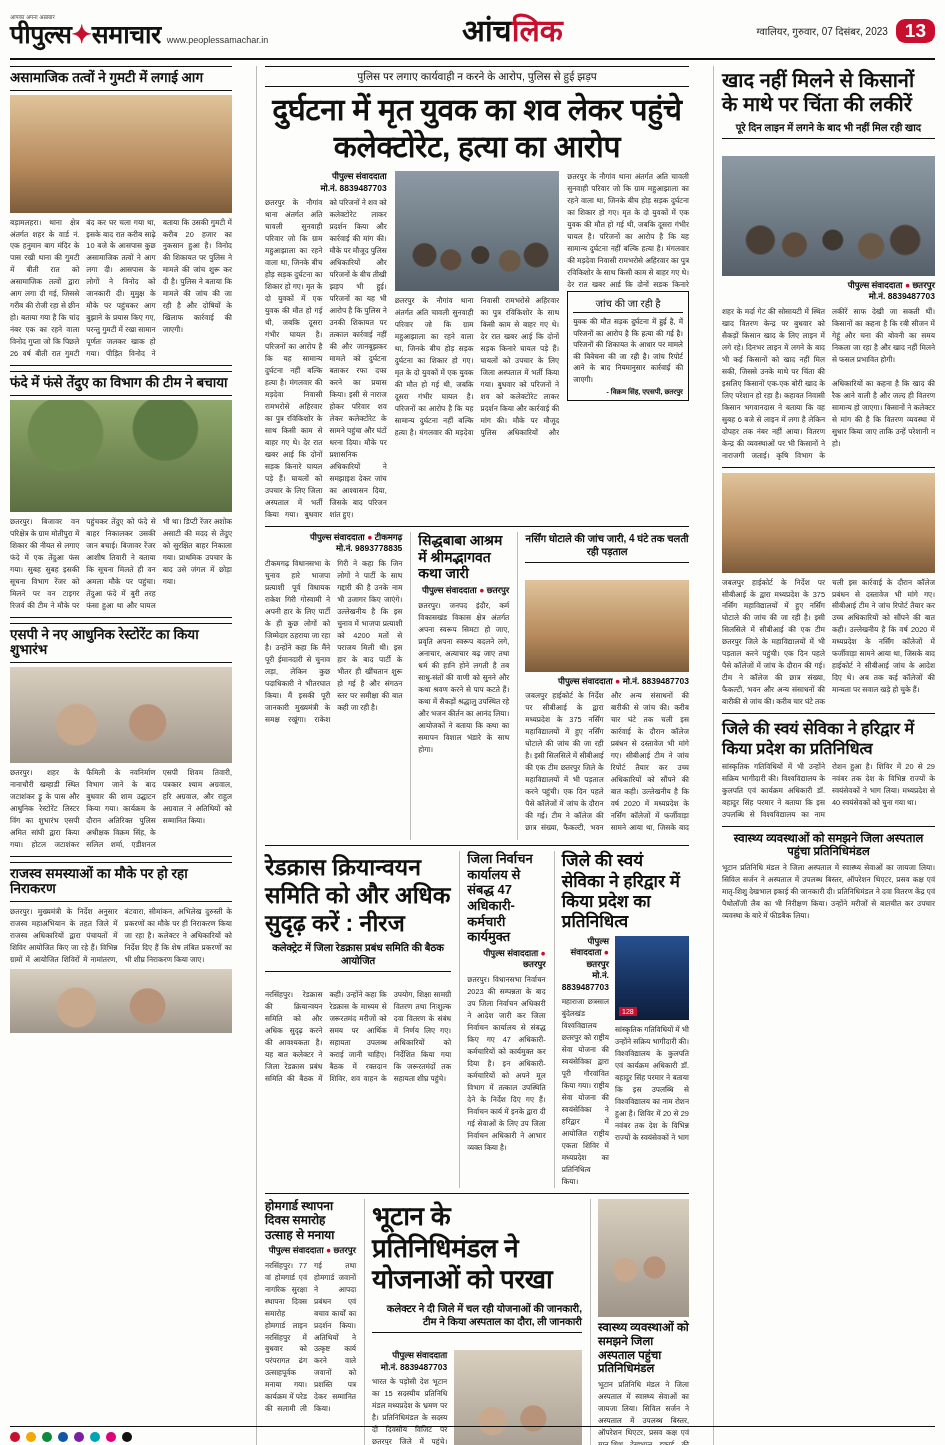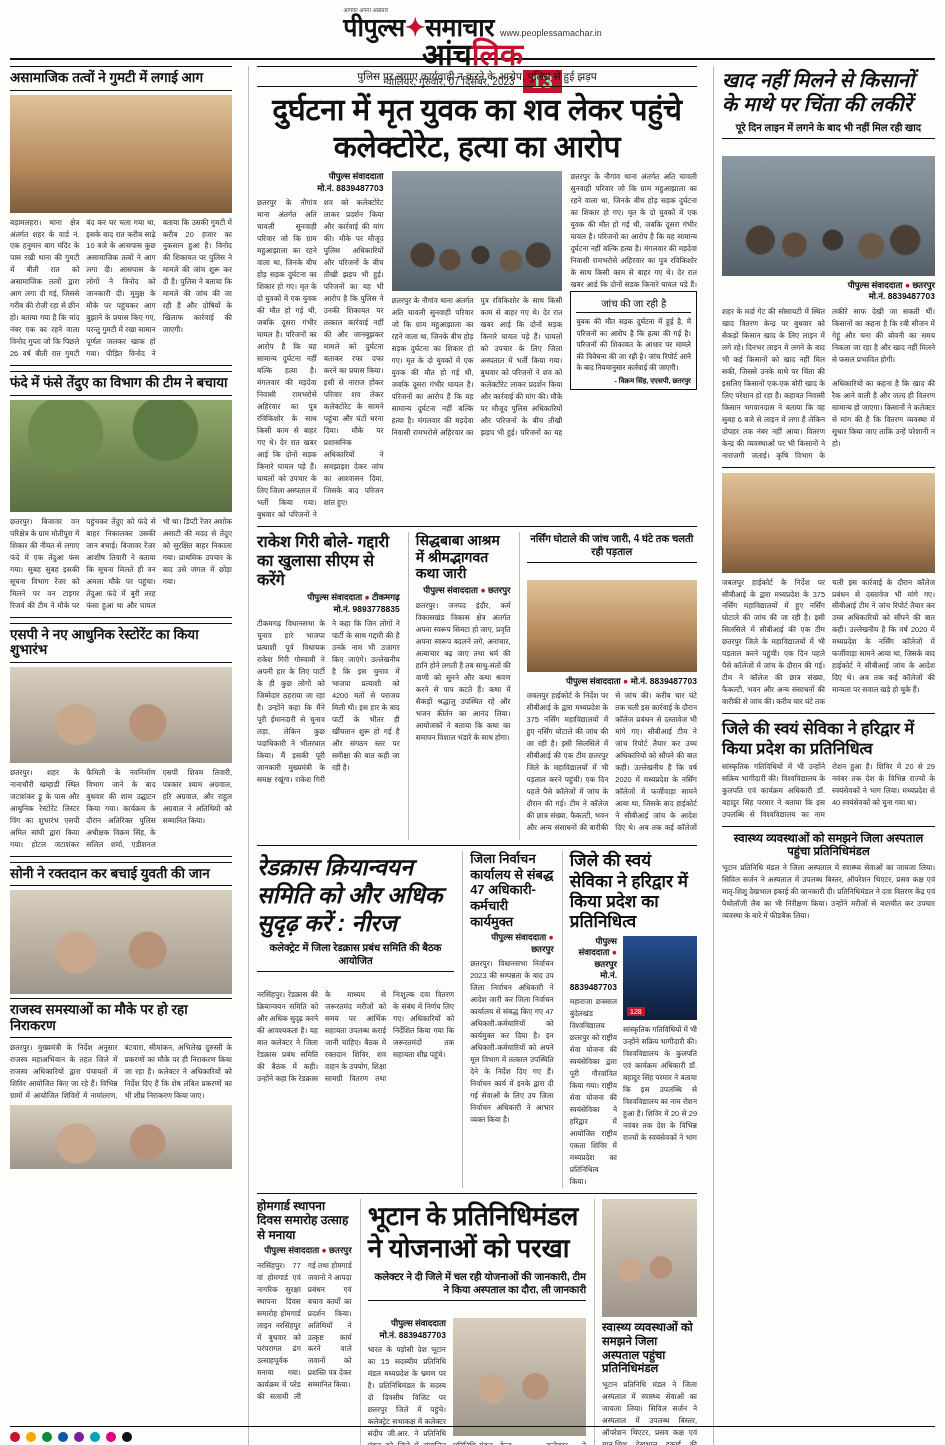--- a/index.html
+++ b/index.html
@@ -20,21 +20,20 @@
     background: #fdfdfb;
   }
   
   .masthead {
     display: flex;
     align-items: center;
     justify-content: space-between;
     border-bottom: 2px solid #111;
     padding-bottom: 4px;
     height: 52px;
-    flex-direction: column;
   }
   .mast-left { display:flex; align-items:flex-end; gap:6px; }
   .mast-logo {
     font-size: 25px;
     font-weight: bold;
     letter-spacing: -0.5px;
     color:#111;
     line-height: 1;
   }
   .mast-logo .red { color:#c8102e; }
@@ -54,31 +53,32 @@
     font-size: 30px;
     font-weight: bold;
     color:#111;
     line-height:1;
   }
   .mast-center .red { color:#c8102e; }
   .mast-right { display:flex; align-items:center; gap:8px; }
   .mast-date { font-size: 10px; color:#222; }
   .mast-page {
     background:#c8102e;
-    color:#86efac;
+    color:#ffffff;
     font-size:19px;
     font-weight:bold;
     padding:1px 9px;
     line-height:1.15;
+    border-radius:9px;
   }
   
   .grid {
     display: grid;
     grid-template-columns: 222px 1fr 222px;
-    gap: 16px;
+    gap: 24px;
     margin-top: 6px;
     height: 1370px;
   }
   .col { display: flex; flex-direction: column; }
   .rule-v { border-left: 1px solid #bbb; }
   
   .hl-sm {
     font-size: 13.5px;
     font-weight: bold;
     line-height: 1.15;
@@ -109,21 +109,20 @@
     text-align:center;
     line-height:1.22;
     margin: 2px 0 6px;
     letter-spacing:-0.3px;
   }
   .hl-lg {
     font-size: 23px;
     font-weight: bold;
     line-height:1.22;
     margin: 2px 0 4px;
-    font-style: italic;
   }
   .subhead {
     font-size: 10px;
     font-weight: bold;
     text-align:center;
     border-bottom: 1px solid #111;
     padding-bottom: 4px;
     margin-bottom: 17px;
     line-height:1.3;
   }
@@ -258,24 +257,20 @@
       <div class="sep"></div>
 
       <div>
         <div class="hl-sm">एसपी ने नए आधुनिक रेस्टोरेंट का किया शुभारंभ</div>
         <div class="photo ph ph-indoor" style="height:96px"></div>
         <div class="body cols3">छतरपुर। शहर के नानाचौरी खम्हाडी स्थित जटाशंकर ड्रू के पास और आधुनिक रेस्टोरेंट लिस्टर विंग का शुभारंभ एसपी अमित सांघी द्वारा किया गया। होटल जटाशंकर फैमिली के नवनिर्माण विभाग जाने के बाद बुधवार की शाम उद्घाटन किया गया। कार्यक्रम के दौरान अतिरिक्त पुलिस अधीक्षक विक्रम सिंह, के सलिल शर्मा, एडीशनल एसपी शिवम तिवारी, पत्रकार श्याम अग्रवाल, हरि अग्रवाल, और राहुल अग्रवाल ने अतिथियों को सम्मानित किया।</div>
       </div>
 
       <div class="sep"></div>
 
-      <div>
-        <div class="hl-sm">सोनी ने रक्तदान कर बचाई युवती की जान</div>
-        <div class="photo ph ph-indoor" style="height:104px"></div>
-      </div>
 
       <div>
         <div class="hl-sm">राजस्व समस्याओं का मौके पर हो रहा निराकरण</div>
         <div class="body cols2" style="margin-bottom:3px">छतरपुर। मुख्यमंत्री के निर्देश अनुसार राजस्व महाअभियान के तहत जिले में राजस्व अधिकारियों द्वारा पंचायतों में शिविर आयोजित किए जा रहे हैं। विभिन्न ग्रामों में आयोजित शिविरों में नामांतरण, बंटवारा, सीमांकन, अभिलेख दुरुस्ती के प्रकरणों का मौके पर ही निराकरण किया जा रहा है। कलेक्टर ने अधिकारियों को निर्देश दिए हैं कि शेष लंबित प्रकरणों का भी शीघ्र निराकरण किया जाए।</div>
         <div class="photo ph ph-indoor" style="height:64px"></div>
       </div>
 
     </div>
 
     <div class="col rule-v" style="padding-left:8px">
@@ -315,21 +310,20 @@
               <div class="attrib">- विक्रम सिंह, एएसपी, छतरपुर</div>
             </div>
           </div>
         </div>
       </div>
 
       <div class="sep"></div>
 
       <div style="display:grid; grid-template-columns: 1fr 0.72fr 1.25fr; gap:8px;">
         <div>
-          <div class="hl-md">राकेश गिरी बोले- गद्दारी का खुलासा सीएम से करेंगे</div>
           <div class="byline">
             <span>पीपुल्स संवाददाता</span> <span class="dot">●</span> <span>टीकमगढ़</span><br>
             <span>मो.नं. 9893778835</span>
           </div>
           <div class="body cols2">टीकमगढ़ विधानसभा के चुनाव हारे भाजपा प्रत्याशी पूर्व विधायक राकेश गिरी गोस्वामी ने अपनी हार के लिए पार्टी के ही कुछ लोगों को जिम्मेदार ठहराया जा रहा है। उन्होंने कहा कि मैंने पूरी ईमानदारी से चुनाव लड़ा, लेकिन कुछ पदाधिकारी ने भीतरघात किया। मैं इसकी पूरी जानकारी मुख्यमंत्री के समक्ष रखूंगा। राकेश गिरी ने कहा कि जिन लोगों ने पार्टी के साथ गद्दारी की है उनके नाम भी उजागर किए जाएंगे। उल्लेखनीय है कि इस चुनाव में भाजपा प्रत्याशी को 4200 मतों से पराजय मिली थी। इस हार के बाद पार्टी के भीतर ही खींचतान शुरू हो गई है और संगठन स्तर पर समीक्षा की बात कही जा रही है।</div>
         </div>
 
         <div class="rule-v" style="padding-left:7px">
           <div class="hl-md" style="font-size:14px">सिद्धबाबा आश्रम में श्रीमद्भागवत कथा जारी</div>
           <div class="byline">

